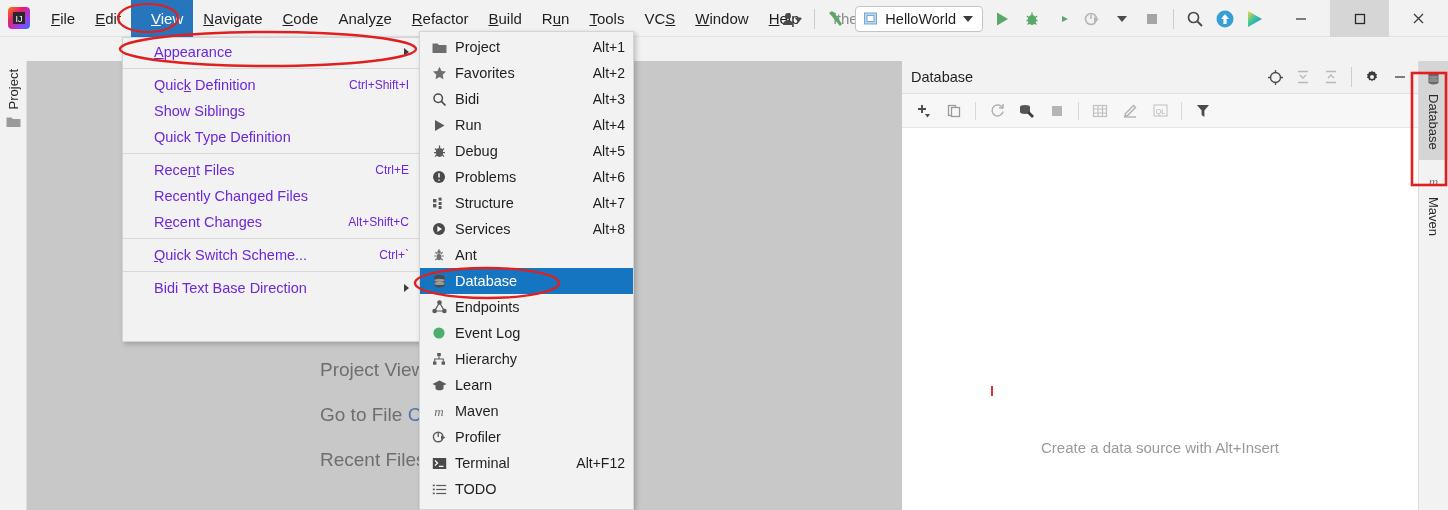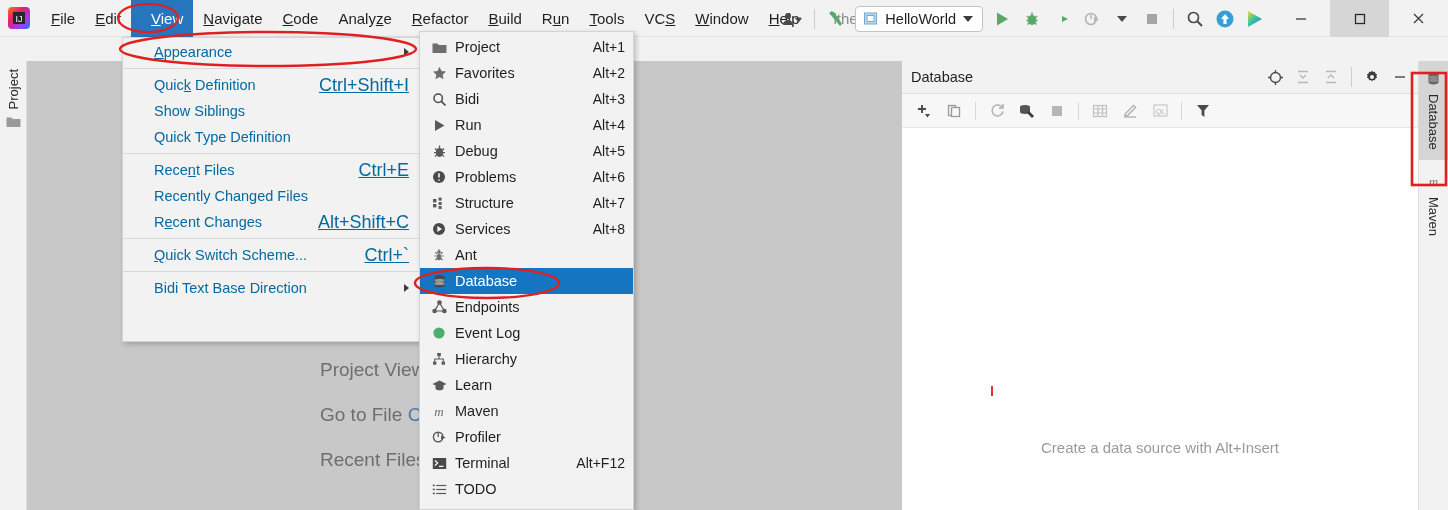--- a/index.html
+++ b/index.html
@@ -100,25 +100,25 @@
 
   
   #viewmenu{
     position:absolute; left:122px; top:37px; width:298px; height:305px;
     background:#f2f2f2; border:1px solid #d4d4d4;
     box-shadow:2px 2px 5px rgba(0,0,0,.22);
     padding:1px 0;
   }
   .mrow{
     height:26px; display:flex;align-items:center;
-    padding:0 10px 0 31px; font-size:14.5px; color:#0369a1;
+    padding:0 10px 0 31px; font-size:14.5px; color:#6d28d9;
     position:relative; white-space:nowrap;
   }
   .mrow.sel{ background:#2675bd; color:#ffffff; }
-  .mrow .sc{ margin-left:auto; padding-left:28px; font-size:18px;text-decoration:underline;}
+  .mrow .sc{ margin-left:auto; padding-left:28px; font-size:12px;}
   .arrow{
     margin-left:auto; width:0;height:0;
     border-left:5px solid #3c3c3c; border-top:4px solid transparent; border-bottom:4px solid transparent;
   }
   .mrow.sel .arrow{ border-left-color:#ffffff; }
   .msep{ height:1px; background:#d8d8d8; margin:3px 0; }
 
   
   #submenu{
     position:absolute; left:419px; top:31px; width:215px; height:479px;

